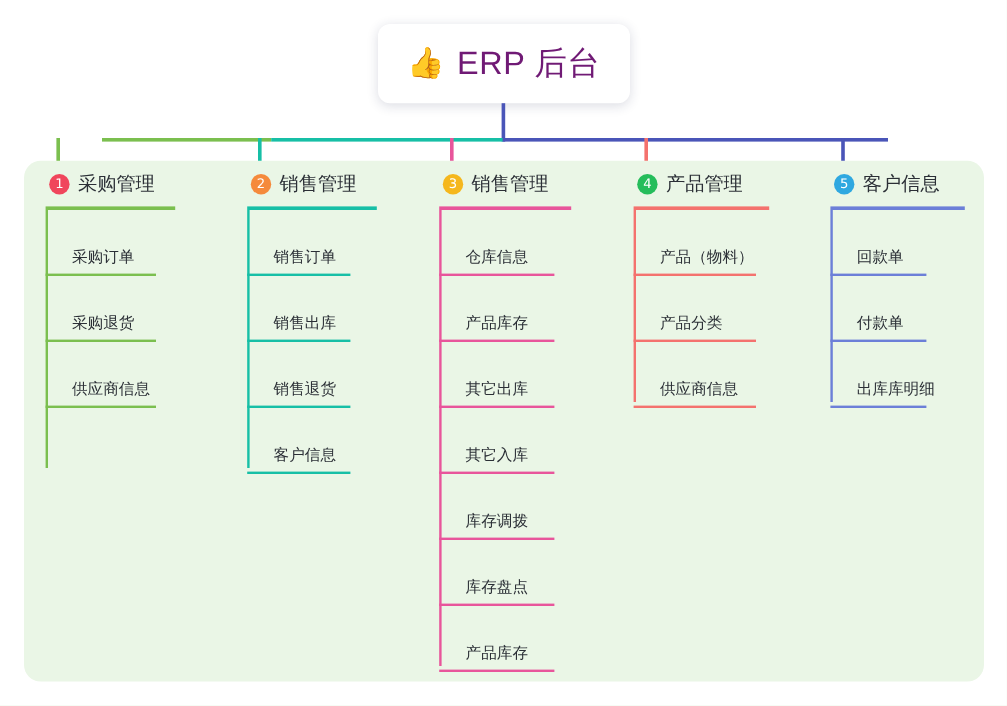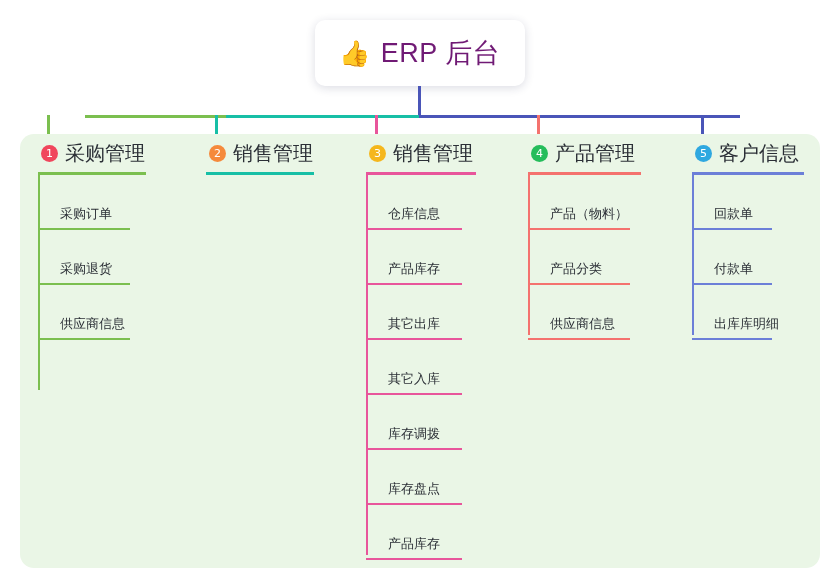--- a/index.html
+++ b/index.html
@@ -103,21 +103,21 @@
     height: 17px;
     border-radius: 50%;
     color: #ffffff;
     font-size: 11px;
     line-height: 17px;
     text-align: center;
     font-family: "DejaVu Sans", sans-serif;
     flex: 0 0 auto;
   }
   .col-title {
-    font-size: 20px;
+    font-size: 16px;
     color: #2b2f36;
     font-weight: normal;
   }
   .header-rule {
     height: 3px;
     margin-top: 6px;
   }
 
   
   .leaves {
@@ -197,20 +197,39 @@
             <div class="leaf-rule" style="width: 92px; background: rgb(123, 191, 79);"></div>
           </div>
         </div>
       </div>
       <div class="column" style="left: 206px;">
         <div class="col-header">
           <span class="badge" style="background: rgb(245, 138, 60);">2</span>
           <span class="col-title">销售管理</span>
         </div>
         <div class="header-rule" style="width: 108px; background: rgb(23, 191, 166);"></div>
+        <div class="leaves">
+          <div class="trunk" style="height: 215px; background: rgb(23, 191, 166);"></div>
+          <div class="leaf">
+            <div class="leaf-label">销售订单</div>
+            <div class="leaf-rule" style="width: 86px; background: rgb(23, 191, 166);"></div>
+          </div>
+          <div class="leaf">
+            <div class="leaf-label">销售出库</div>
+            <div class="leaf-rule" style="width: 86px; background: rgb(23, 191, 166);"></div>
+          </div>
+          <div class="leaf">
+            <div class="leaf-label">销售退货</div>
+            <div class="leaf-rule" style="width: 86px; background: rgb(23, 191, 166);"></div>
+          </div>
+          <div class="leaf">
+            <div class="leaf-label">客户信息</div>
+            <div class="leaf-rule" style="width: 86px; background: rgb(23, 191, 166);"></div>
+          </div>
+        </div>
       </div>
       <div class="column" style="left: 366px;">
         <div class="col-header">
           <span class="badge" style="background: rgb(245, 183, 29);">3</span>
           <span class="col-title">销售管理</span>
         </div>
         <div class="header-rule" style="width: 110px; background: rgb(232, 85, 155);"></div>
         <div class="leaves">
           <div class="trunk" style="height: 380px; background: rgb(232, 85, 155);"></div>
           <div class="leaf">

